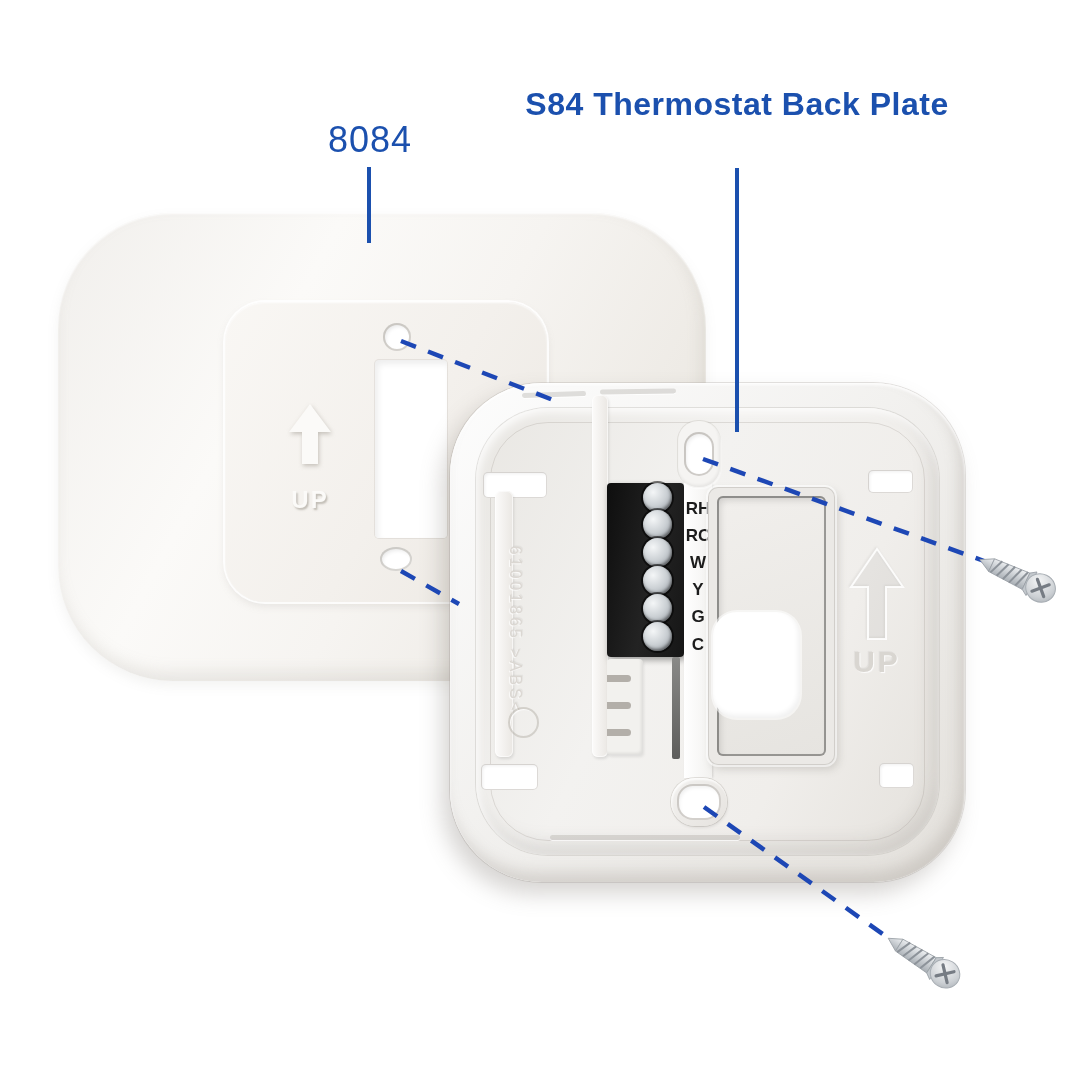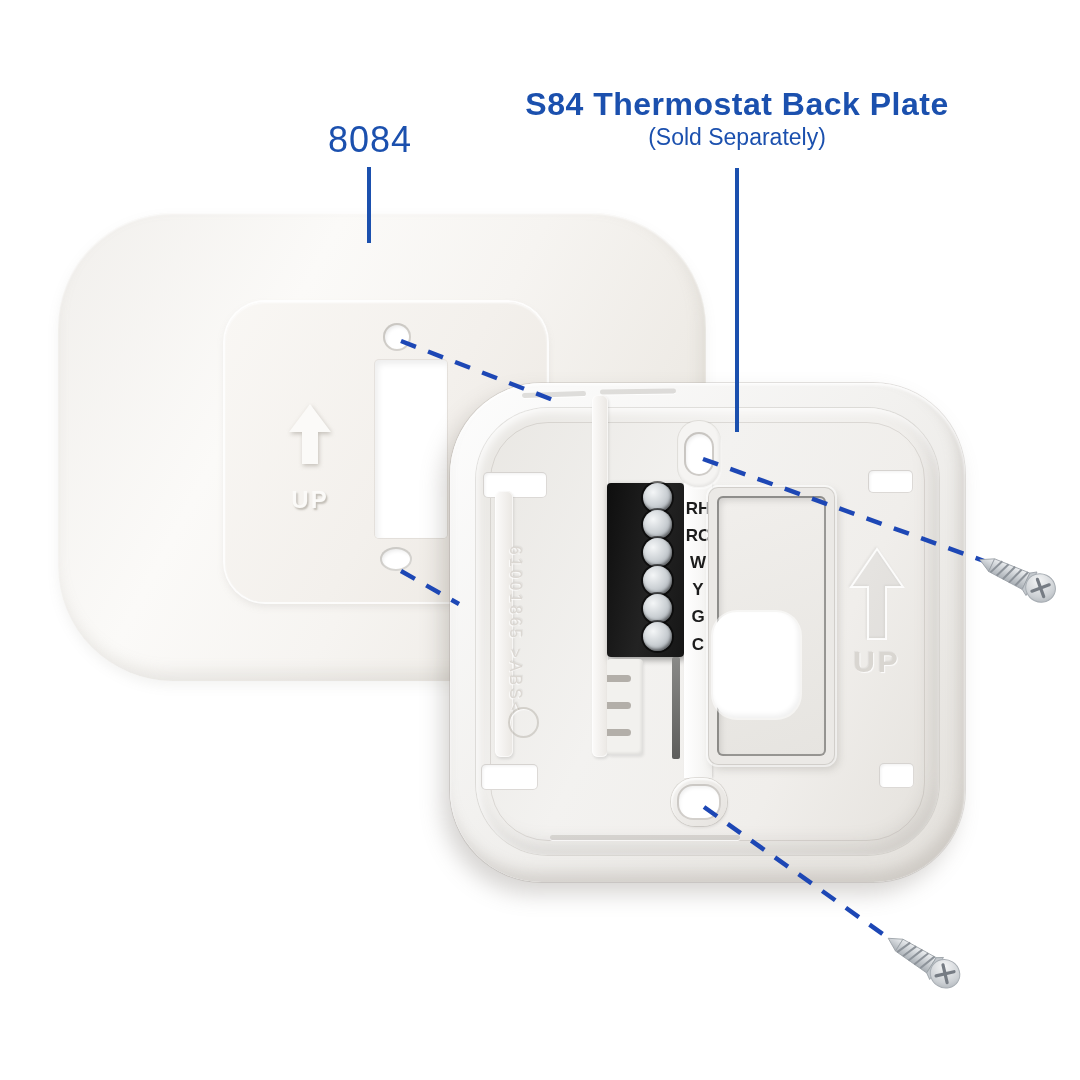--- a/index.html
+++ b/index.html
@@ -291,14 +291,13 @@
 
   <svg class="screw screw-1" viewBox="0 0 88 44">
     <use href="#screw"></use>
   </svg>
   <svg class="screw screw-2" viewBox="0 0 88 44">
     <use href="#screw"></use>
   </svg>
 
   <div class="lbl lbl-model">8084</div>
   <div class="lbl lbl-title">S84 Thermostat Back Plate</div>
-  <div class="lbl lbl-sub">(Sold Separately)</div>
 </div>
 
 </body></html>

